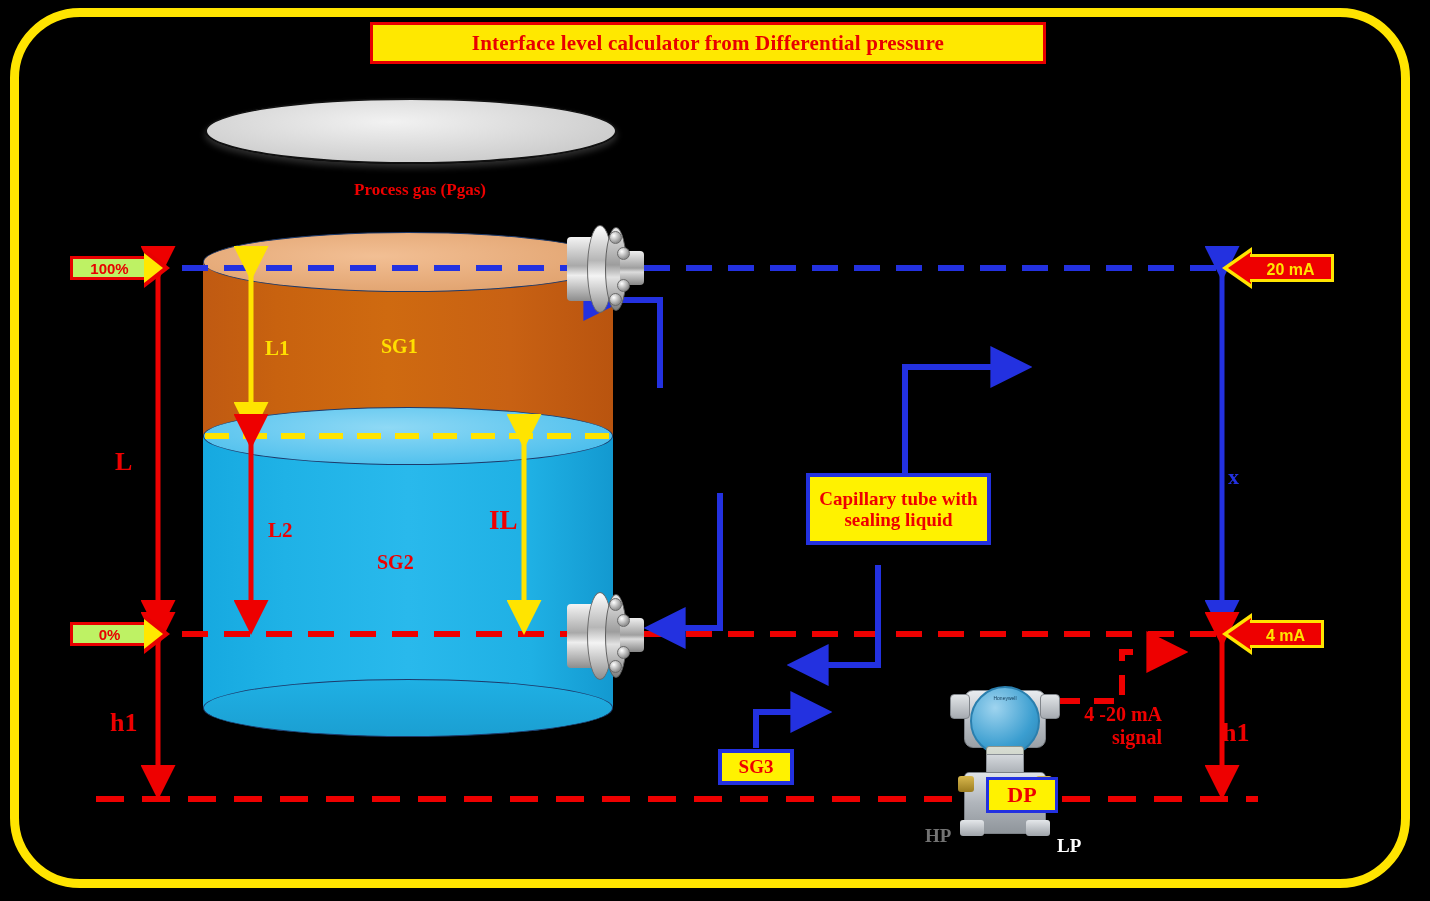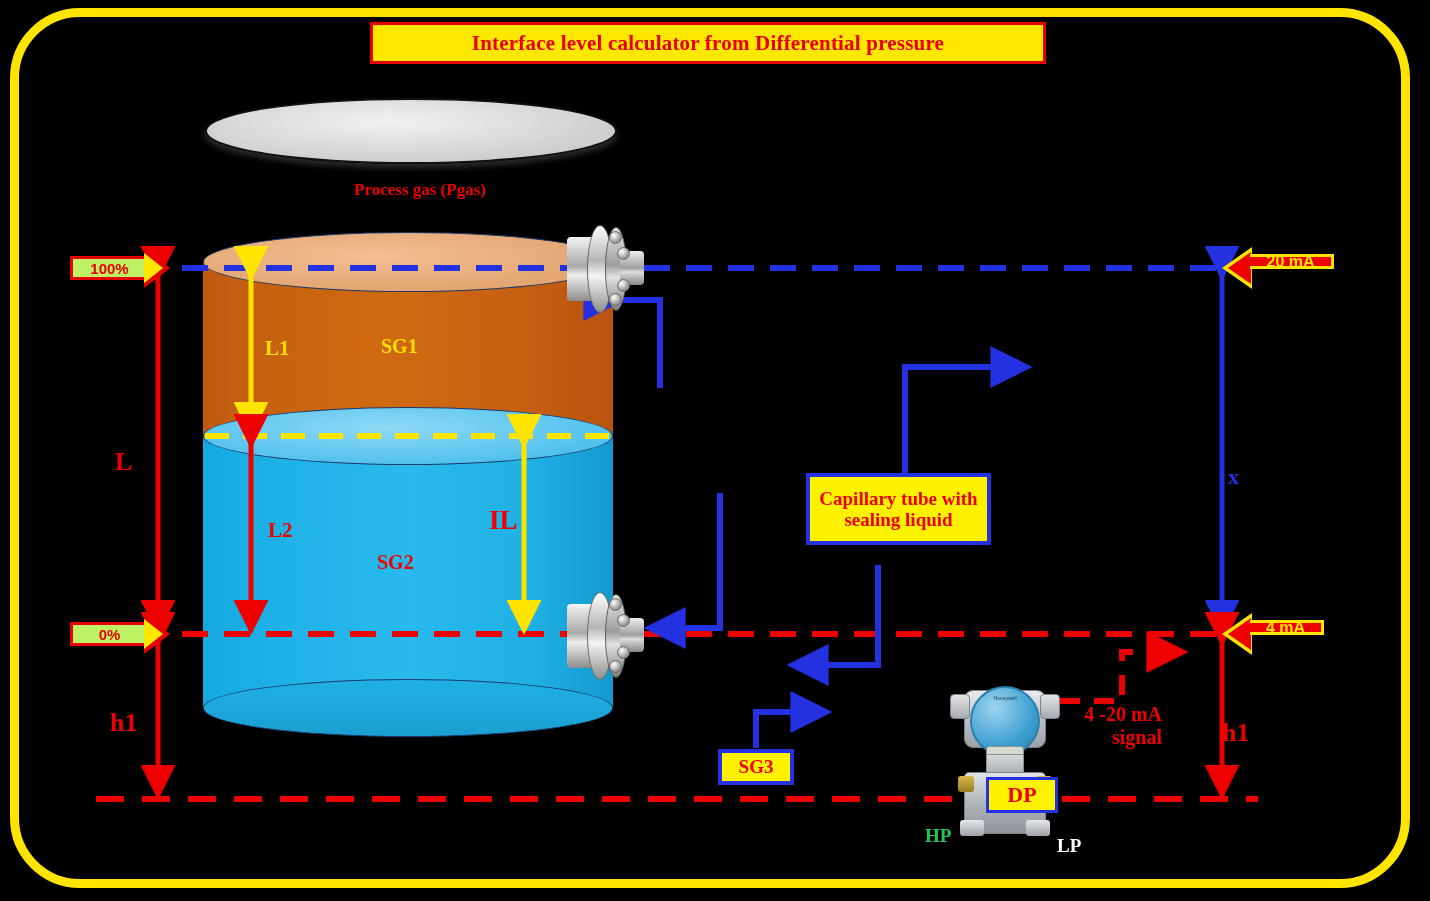--- a/index.html
+++ b/index.html
@@ -97,41 +97,41 @@
         font-family:"Liberation Sans",sans-serif;white-space:nowrap;}
   .arrow-right .head{position:absolute;top:0;width:0;height:0;
         border-top:20px solid transparent;border-bottom:20px solid transparent;
         border-left:26px solid #e80000;}
   .arrow-right .head-in{position:absolute;top:5px;width:0;height:0;
         border-top:15px solid transparent;border-bottom:15px solid transparent;
         border-left:19px solid #ffe800;}
 
   
   .arrow-left{position:absolute;height:42px;}
-  .arrow-left .body{position:absolute;top:7px;height:15px;
+  .arrow-left .body{position:absolute;top:7px;height:28px;
         background:#ee0000;border:3px solid #ffe400;border-left:none;box-sizing:border-box;
-        display:flex;align-items:center;justify-content:center;}
+        display:flex;align-items:flex-end;justify-content:center;}
   .arrow-left .body span{color:#ffe400;font-size:16px;font-weight:bold;
         font-family:"Liberation Sans",sans-serif;white-space:nowrap;}
   .arrow-left .head{position:absolute;left:0;top:0;width:0;height:0;
         border-top:21px solid transparent;border-bottom:21px solid transparent;
         border-right:30px solid #ffe400;}
   .arrow-left .head-in{position:absolute;left:6px;top:5px;width:0;height:0;
         border-top:16px solid transparent;border-bottom:16px solid transparent;
         border-right:23px solid #ee0000;}
 
   
   .dim{position:absolute;font-weight:bold;font-family:"Liberation Serif",serif;}
   .dim-L{left:115px;top:447px;color:#ee0000;font-size:26px;}
   .dim-h1L{left:110px;top:708px;color:#ee0000;font-size:26px;}
   .dim-x{left:1228px;top:464px;color:#2331e0;font-size:22px;}
   .dim-h1R{left:1222px;top:718px;color:#ee0000;font-size:26px;}
   .dim-420{left:1052px;top:703px;color:#ee0000;font-size:20px;width:110px;
         text-align:right;line-height:1.15;}
-  .dim-HP{left:925px;top:825px;color:#22c55e;font-size:19px;}
+  .dim-HP{left:925px;top:825px;color:#737373;font-size:19px;}
   .dim-LP{left:1057px;top:835px;color:#ffffff;font-size:19px;}
 
   
   .dp{position:absolute;left:950px;top:668px;width:110px;height:170px;}
   .dp .body-top{position:absolute;left:14px;top:22px;width:82px;height:58px;border-radius:9px;
         background:linear-gradient(180deg,#e9ecef,#b9bec4 55%,#9aa0a6);border:1px solid #7d8288;
         box-sizing:border-box;}
   .dp .port-l{position:absolute;left:0px;top:26px;width:20px;height:25px;border-radius:4px;
         background:linear-gradient(180deg,#e2e5e8,#a6abb1);border:1px solid #80858b;box-sizing:border-box;}
   .dp .port-r{position:absolute;left:90px;top:26px;width:20px;height:25px;border-radius:4px;

